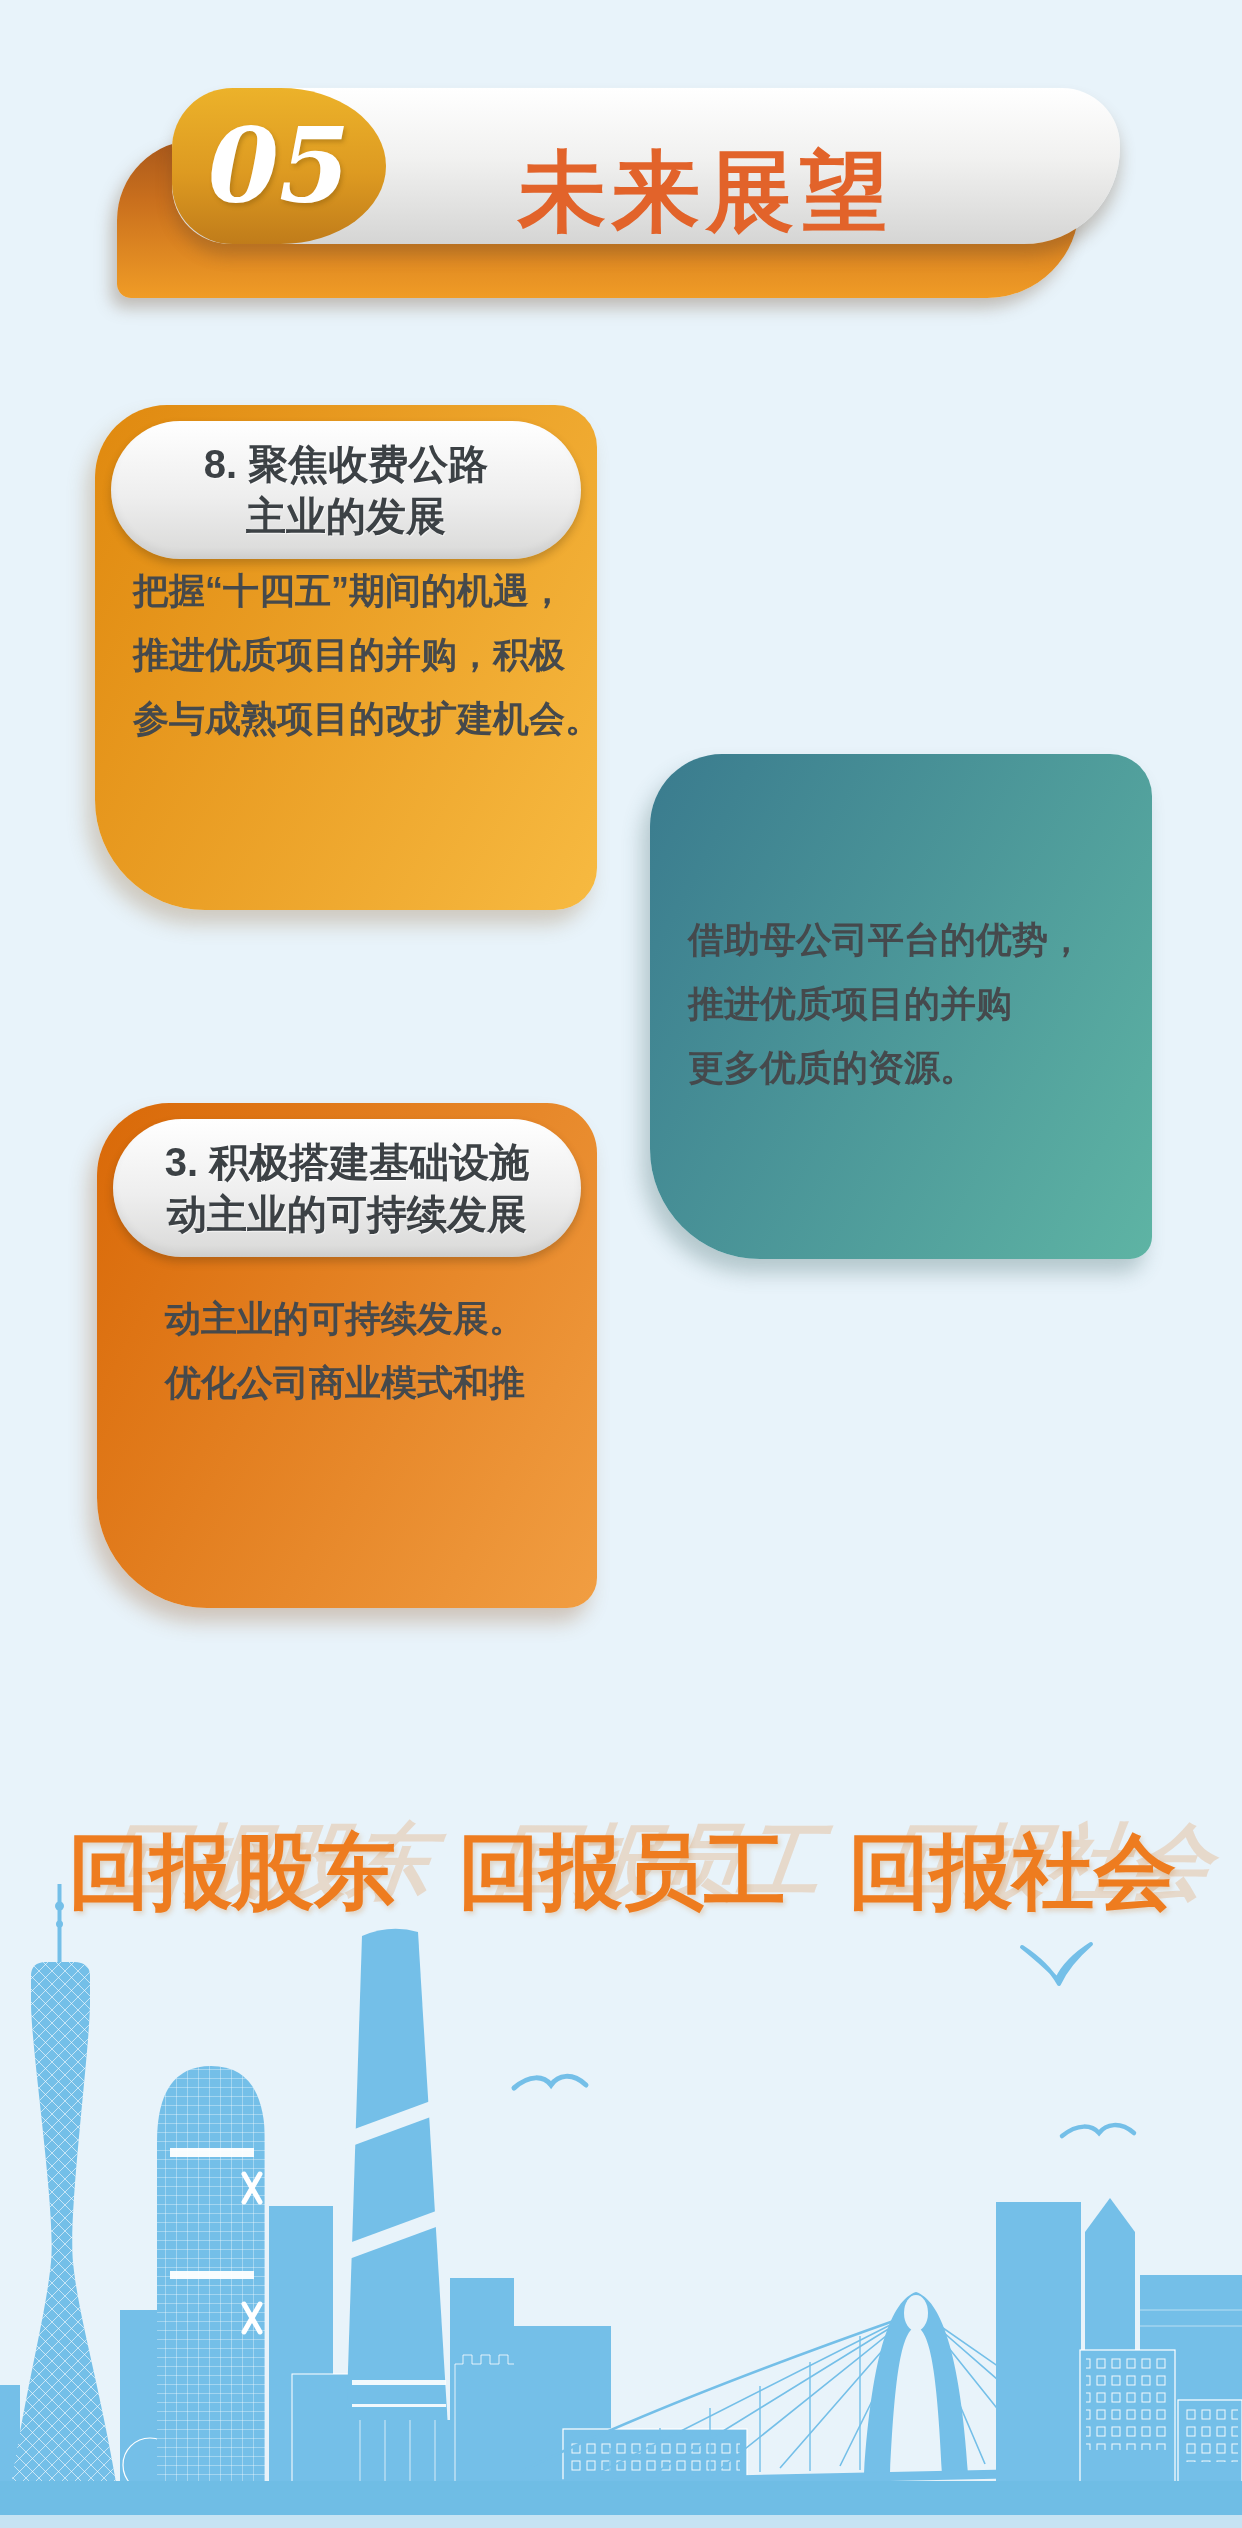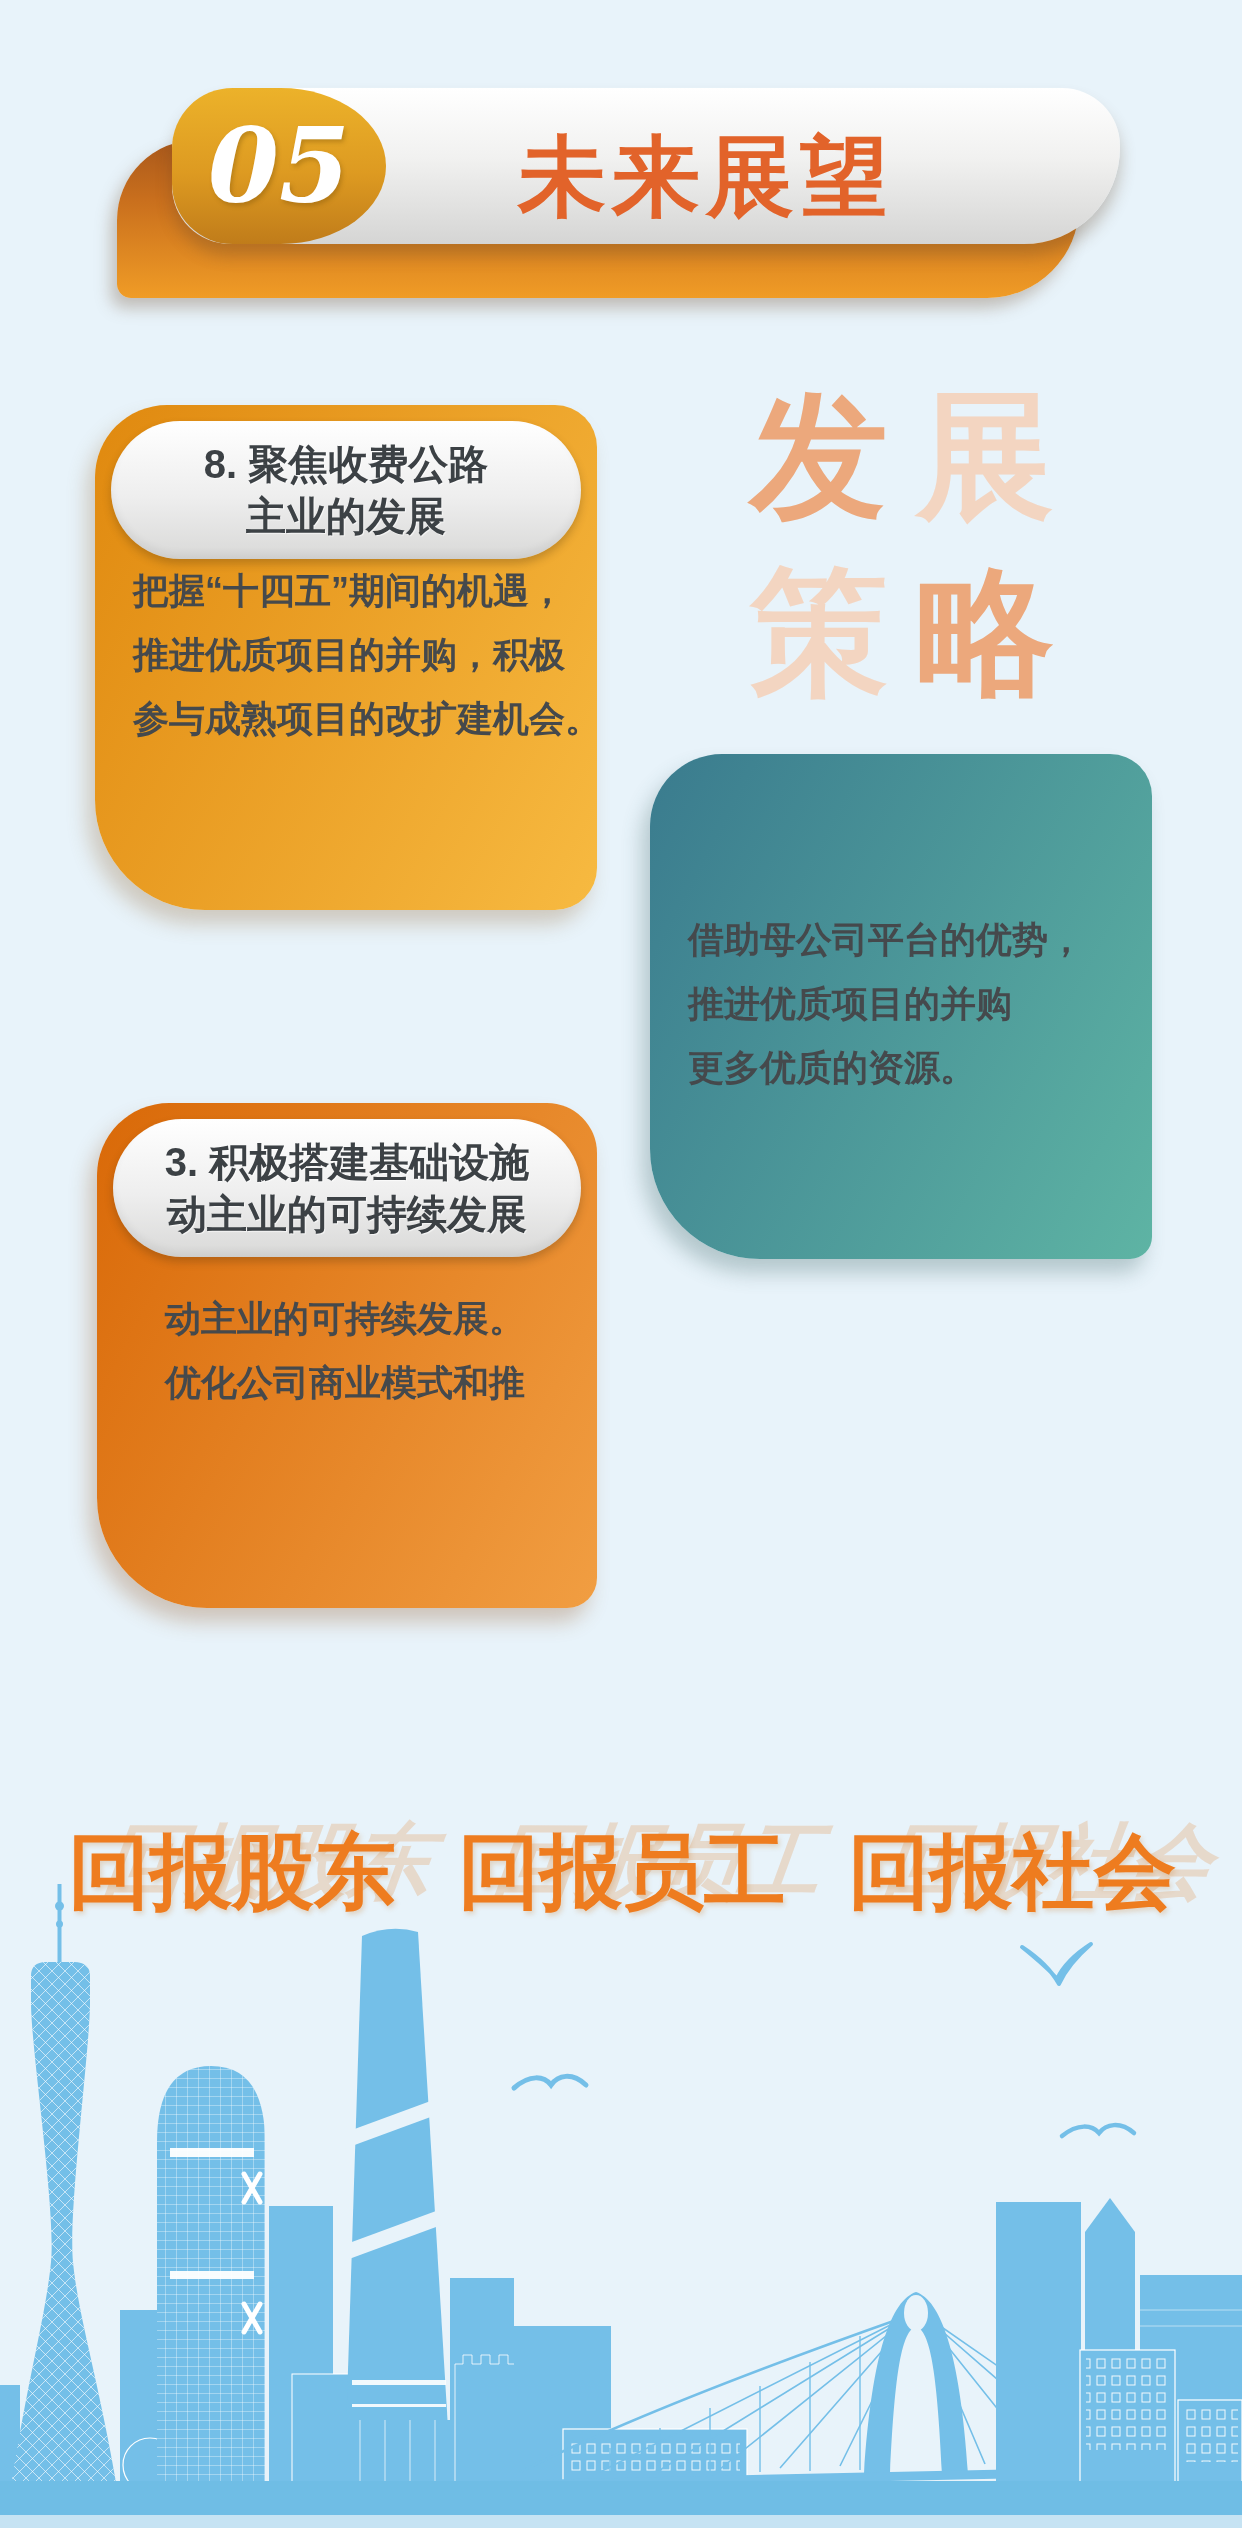--- a/index.html
+++ b/index.html
@@ -15,21 +15,21 @@
     background:linear-gradient(180deg,#ffffff 0%,#f1f1f0 45%,#d5d5d4 100%);
     border-radius:62px 58px 96px 58px;
     box-shadow:0 12px 16px rgba(100,70,40,.30);}
   .hdr-badge{position:absolute;left:0;top:0;width:214px;height:156px;
     background:linear-gradient(180deg,#ecb22a 0%,#dd9a21 55%,#c07c1a 100%);
     border-radius:62px 108px 108px 62px / 62px 80px 80px 62px;
     display:flex;align-items:center;justify-content:center;}
   .hdr-badge span{font-family:"DejaVu Serif","Liberation Serif",serif;
     font-style:italic;font-weight:bold;font-size:102px;color:#ffffff;
     text-shadow:2px 3px 4px rgba(120,80,10,.35);}
-  .hdr-title{position:absolute;left:250px;right:130px;top:0;height:177px;margin:1px;
+  .hdr-title{position:absolute;left:250px;right:130px;top:0;height:177px;margin:16px;
     display:flex;align-items:center;justify-content:center;
     font-size:88px;font-weight:bold;color:#e2632a;letter-spacing:6px;white-space:nowrap;}
 
   
   .display-title{position:absolute;left:750px;top:368px;width:330px;
     font-weight:900;font-size:138px;line-height:176px;letter-spacing:28px;white-space:nowrap;}
   .tone-dark{color:#eca87c;}
   .tone-light{color:#f3d5c1;}
 
   
@@ -69,24 +69,20 @@
 <div class="poster">
 
   <div class="hdr-ribbon"></div>
   <div class="hdr-banner">
     <div class="hdr-badge">
       <span>05</span>
     </div>
     <h1 class="hdr-title">未来展望</h1>
   </div>
 
-  <div class="display-title">
-    <div><span class="tone-dark">发</span><span class="tone-light">展</span></div>
-    <div><span class="tone-light">策</span><span class="tone-dark">略</span></div>
-  </div>
 
   <div class="card card--1">
     <div class="card-pill">
       <div>8. 聚焦收费公路</div>
       <div>主业的发展</div>
     </div>
     <div class="card-body">
       <div>把握“十四五”期间的机遇，</div>
       <div>推进优质项目的并购，积极</div>
       <div>参与成熟项目的改扩建机会。</div>

